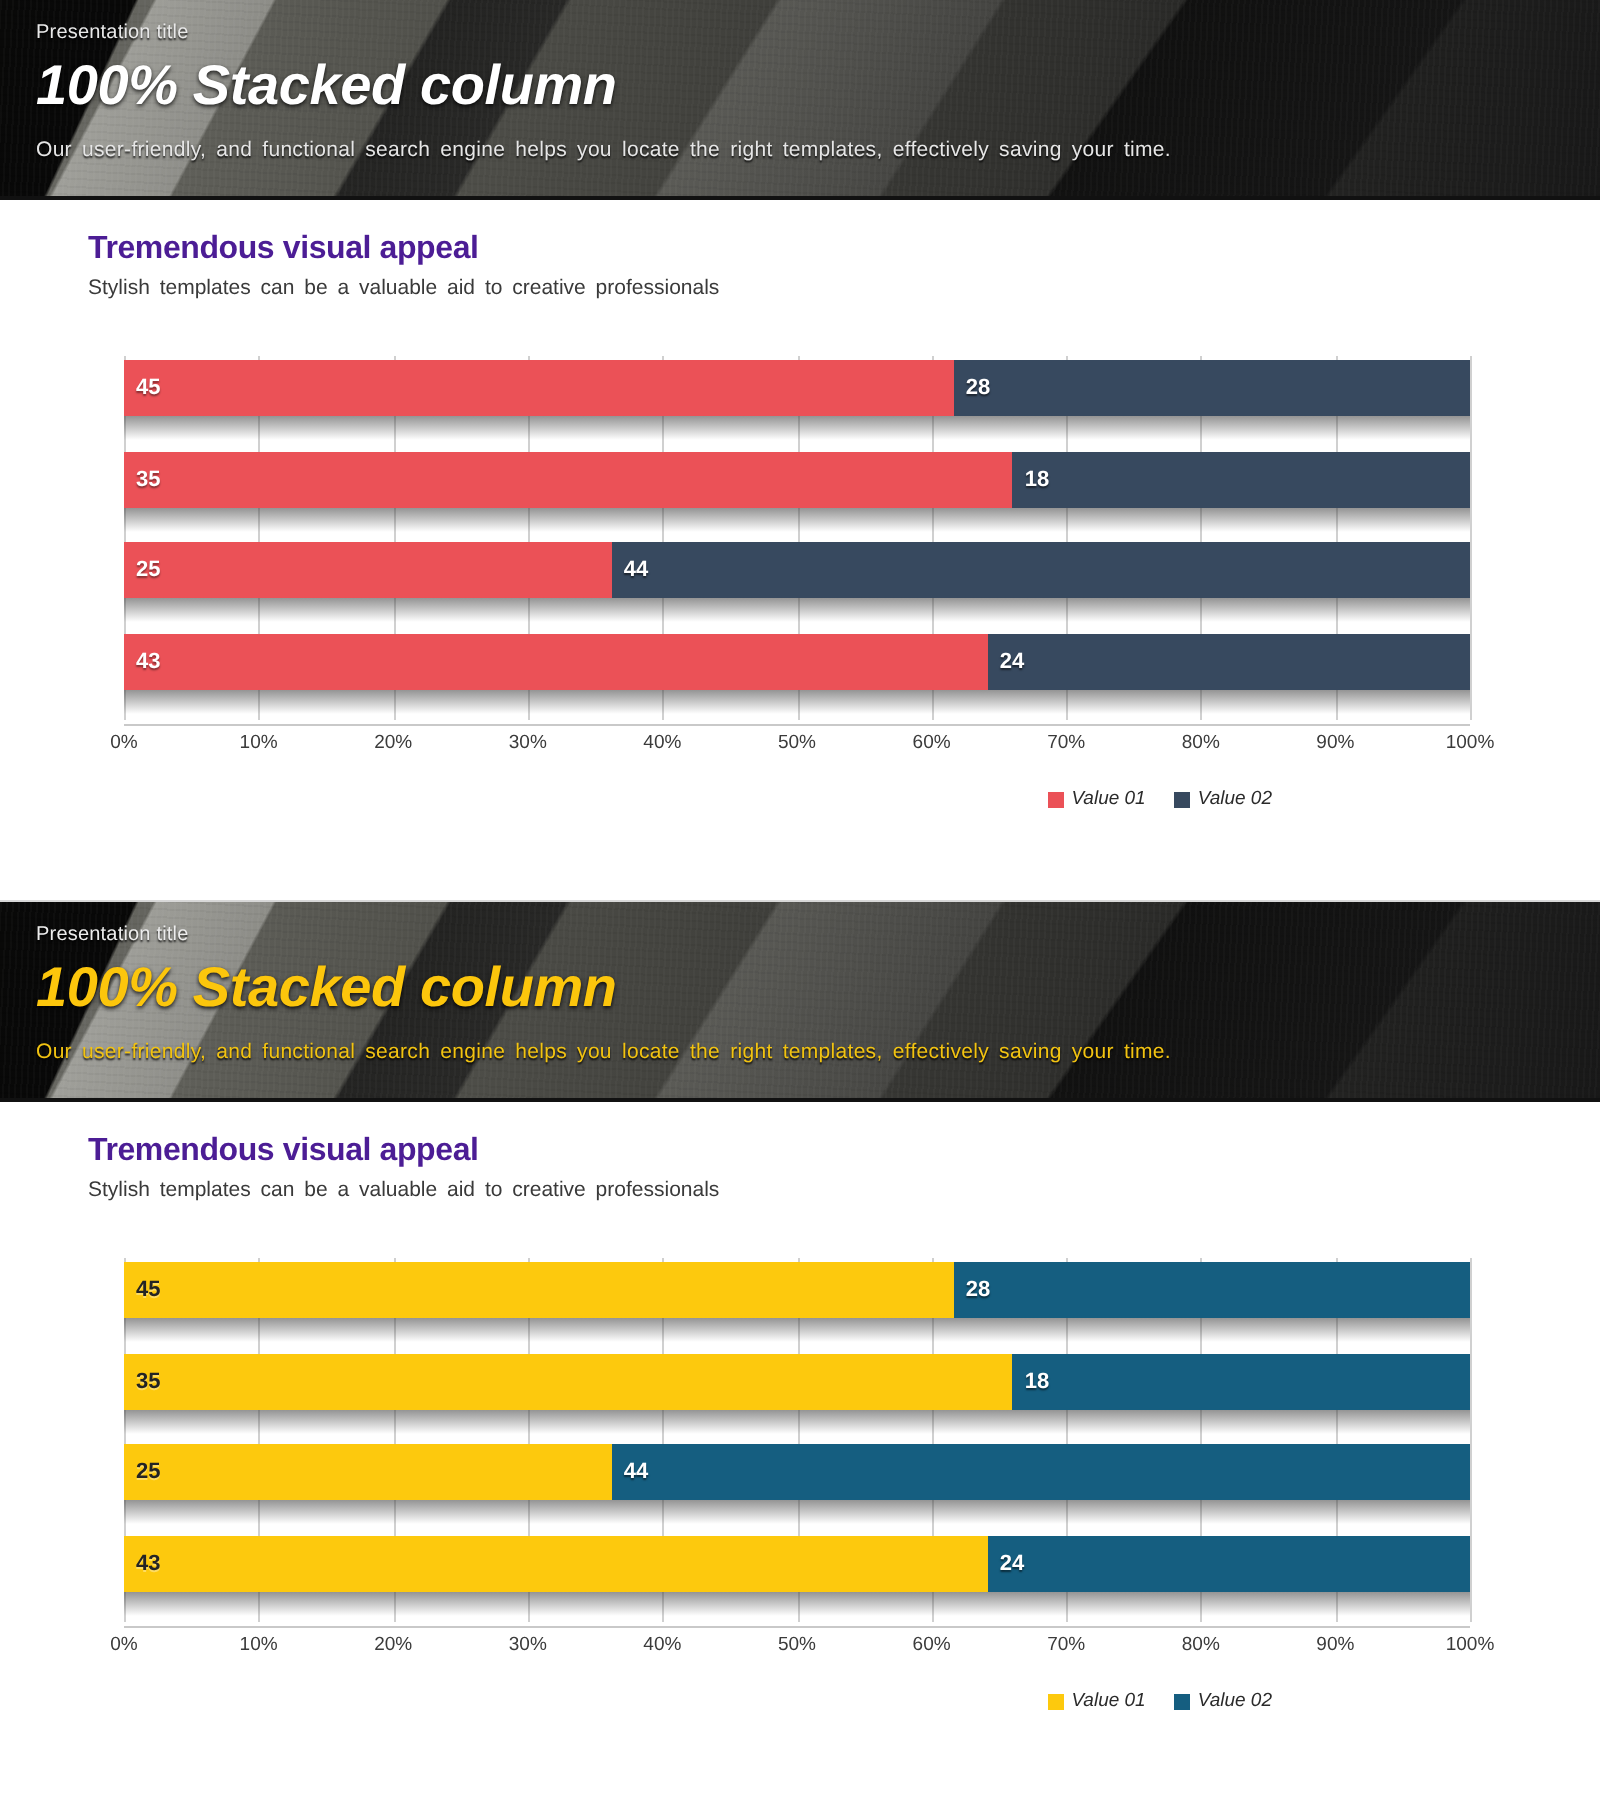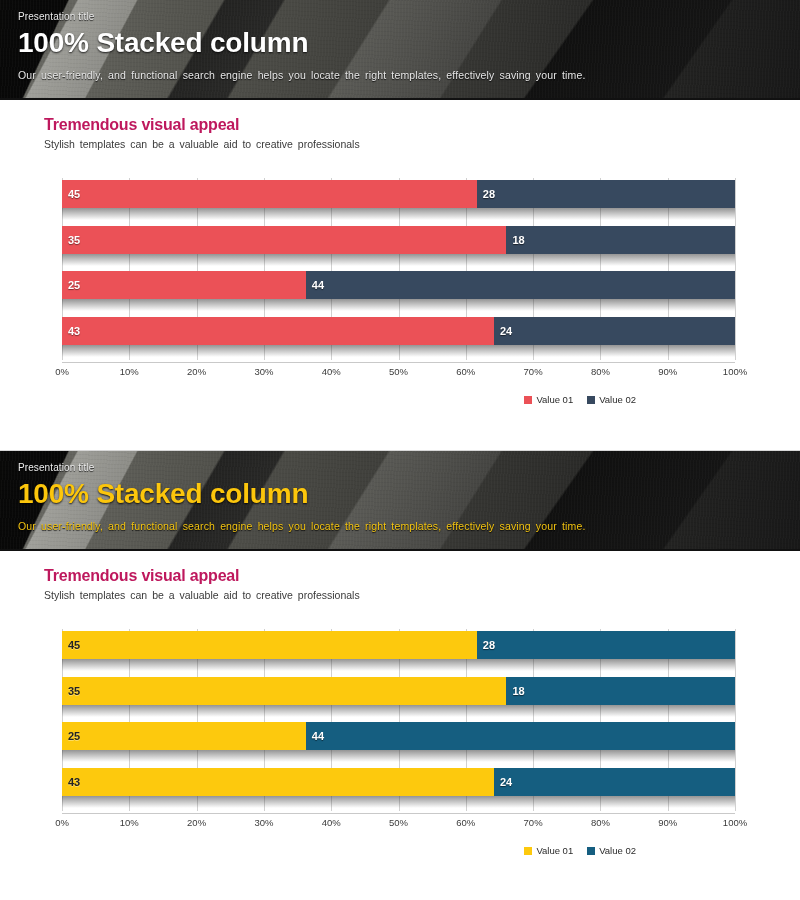--- a/index.html
+++ b/index.html
@@ -23,53 +23,53 @@
       linear-gradient(100deg,#6e6e68 0%, #55554f 22%, #3e3e3a 48%, #2a2a28 72%, #181818 100%);
   }
   .banner .grain{position:absolute;inset:0;opacity:.35;
     background-image:
       repeating-linear-gradient(93deg, rgba(255,255,255,.07) 0 1px, rgba(0,0,0,0) 1px 3px),
       repeating-linear-gradient(3deg, rgba(0,0,0,.10) 0 1px, rgba(255,255,255,0) 1px 4px);
   }
   .banner .edge{position:absolute;left:0;right:0;bottom:0;height:2px;background:#111;}
   .banner-text{position:absolute;left:18px;top:10px;right:10px;}
   .kicker{font-size:10px;letter-spacing:.1px;line-height:14px;margin:0 0 2px 0;}
-  .bigtitle{font-size:28px;font-weight:bold;line-height:34px;margin:0;letter-spacing:-.2px;}
+  .bigtitle{font-size:28px;font-weight:bold;line-height:34px;margin:0;letter-spacing:-.2px;font-style:italic;}
   .tagline{font-size:10.5px;line-height:15px;margin:8px 0 0 0;letter-spacing:.15px;word-spacing:2px;}
   .theme-light .kicker{color:#e9e9e9;text-shadow:0 1px 1px rgba(0,0,0,.85);}
   .theme-light .bigtitle{color:#ffffff;text-shadow:0 1px 2px rgba(0,0,0,.8);}
   .theme-light .tagline{color:#e6e6e6;text-shadow:0 1px 1px rgba(0,0,0,.85);}
   .theme-gold .kicker{color:#ededed;text-shadow:0 1px 1px rgba(0,0,0,.85);}
   .theme-gold .bigtitle{color:#fcc60c;text-shadow:0 1px 2px rgba(0,0,0,.85);}
   .theme-gold .tagline{color:#f2c311;text-shadow:0 1px 1px rgba(0,0,0,.9);}
 
   
   .body-area{position:relative;padding:0 0 0 0;}
-  .h-title{position:absolute;left:44px;top:16px;font-size:16px;font-weight:bold;color:#be185d;letter-spacing:-.2px;}
+  .h-title{position:absolute;left:44px;top:16px;font-size:16px;font-weight:bold;color:#4c1d95;letter-spacing:-.2px;}
   .h-sub{position:absolute;left:44px;top:38px;font-size:10.5px;color:#3a3a3a;word-spacing:2px;}
 
   
   .chart{position:absolute;left:0;top:0;width:694px;height:330px;}
   .plot{position:absolute;left:62px;top:78px;width:673px;height:182px;}
   .gridlines{position:absolute;inset:0;}
   .gridlines .gl{position:absolute;top:0;bottom:0;width:1px;background:#d0d0d0;}
   .rows{position:absolute;inset:0;}
   .row{position:absolute;left:0;right:0;height:28px;}
   .seg{position:absolute;top:0;height:28px;box-sizing:border-box;}
   .seg .lbl{position:absolute;left:6px;top:50%;transform:translateY(-50%);
     font-size:11px;font-weight:bold;white-space:nowrap;}
   .seg.s1 .lbl{color:#ffffff;text-shadow:0 1px 1px rgba(0,0,0,.45);}
   .seg.s2 .lbl{color:#ffffff;text-shadow:0 1px 1px rgba(0,0,0,.55);text-align:right;}
   .theme-gold-chart .seg.s1 .lbl{color:#242424;text-shadow:0 1px 0 rgba(255,255,255,.35);}
   .shadow{position:absolute;left:0;right:0;height:12px;
     background:linear-gradient(to bottom, rgba(60,60,60,.55), rgba(60,60,60,0));}
   .axis{position:absolute;left:62px;width:673px;top:262px;height:1px;background:#c9c9c9;}
   .ticks{position:absolute;left:62px;width:673px;top:266px;height:16px;}
   .ticks span{position:absolute;top:0;font-size:9.5px;color:#3b3b3b;transform:translateX(-50%);white-space:nowrap;}
-  .legend{position:absolute;right:58px;top:294px;display:flex;gap:14px;align-items:center;}
+  .legend{position:absolute;right:58px;top:294px;display:flex;gap:14px;align-items:center;font-style:italic;}
   .legend .item{display:flex;align-items:center;gap:4px;}
   .legend .sw{width:8px;height:8px;display:inline-block;}
   .legend .txt{font-size:9.5px;color:#2b2b2b;}
 </style>
 </head>
 <body>
 
 <div class="slide">
   <div class="banner theme-light">
     <div class="bg"></div>

